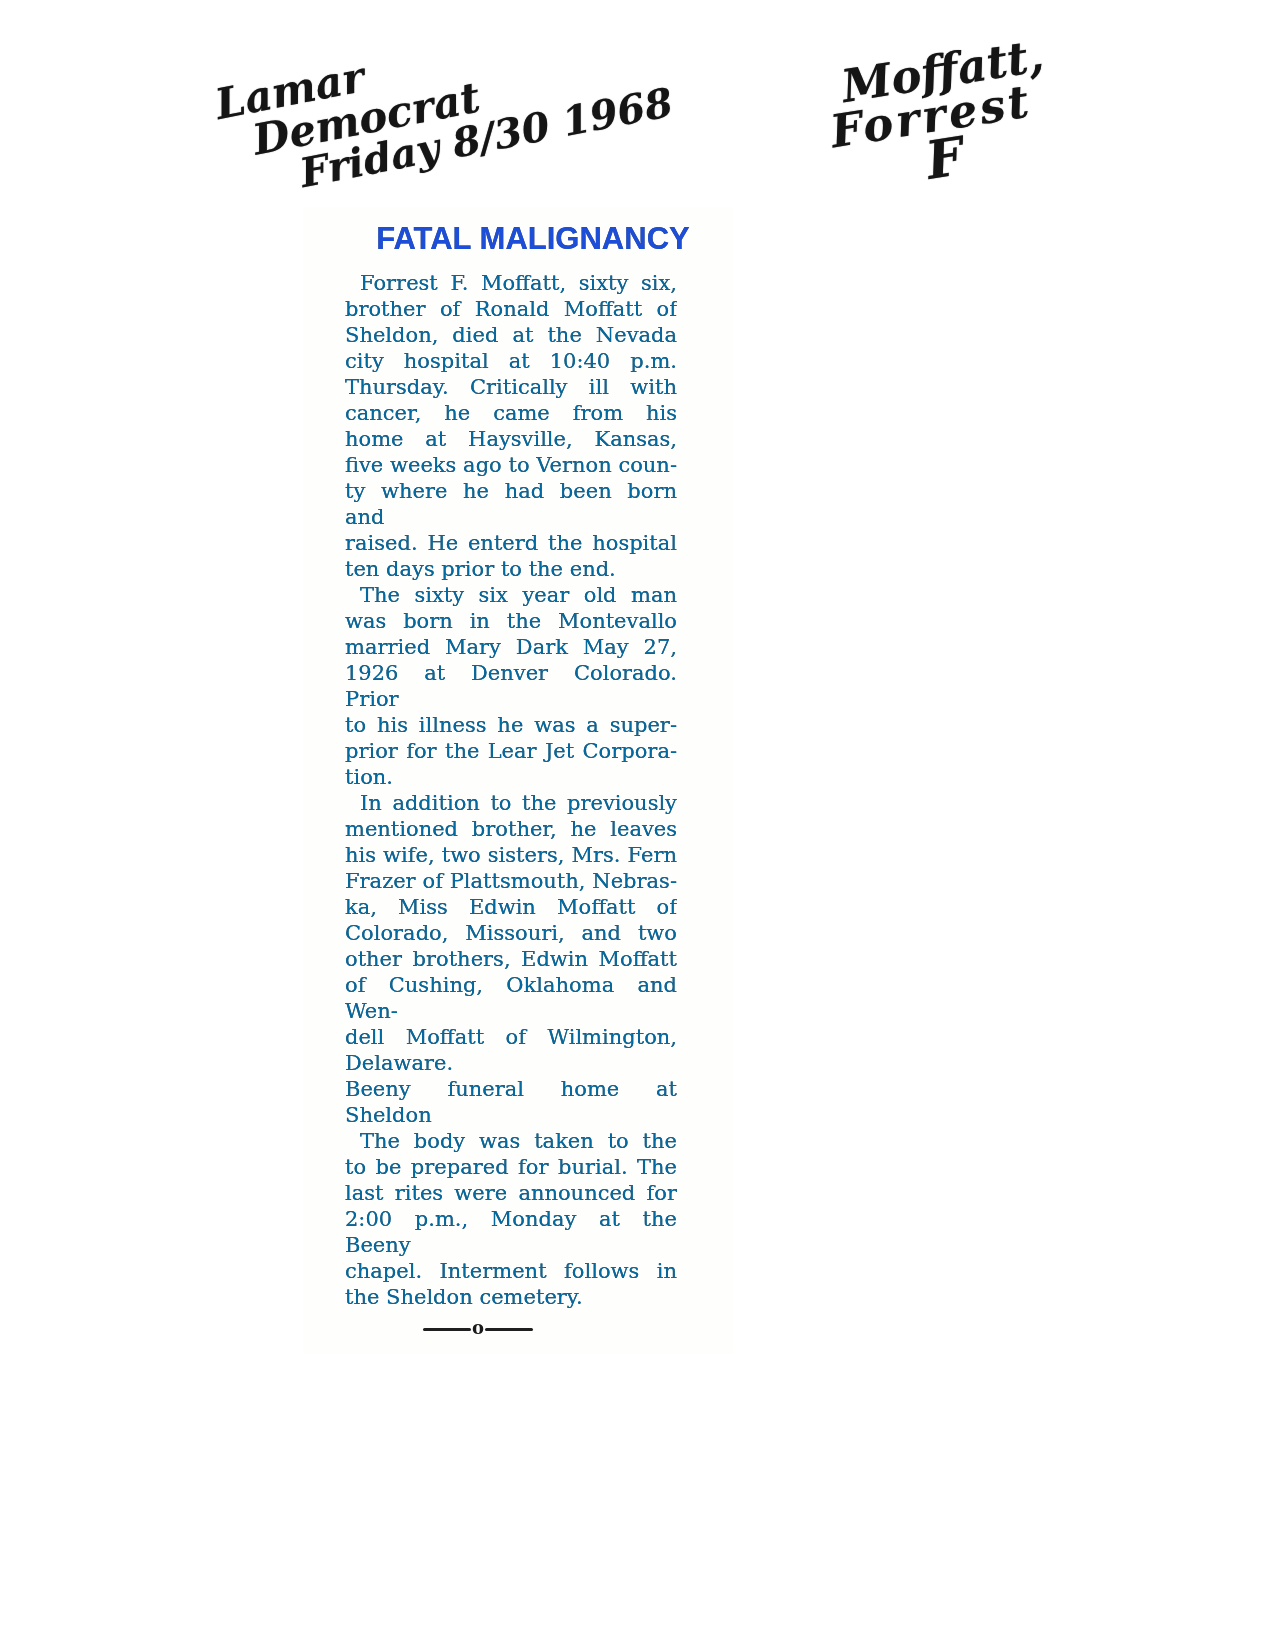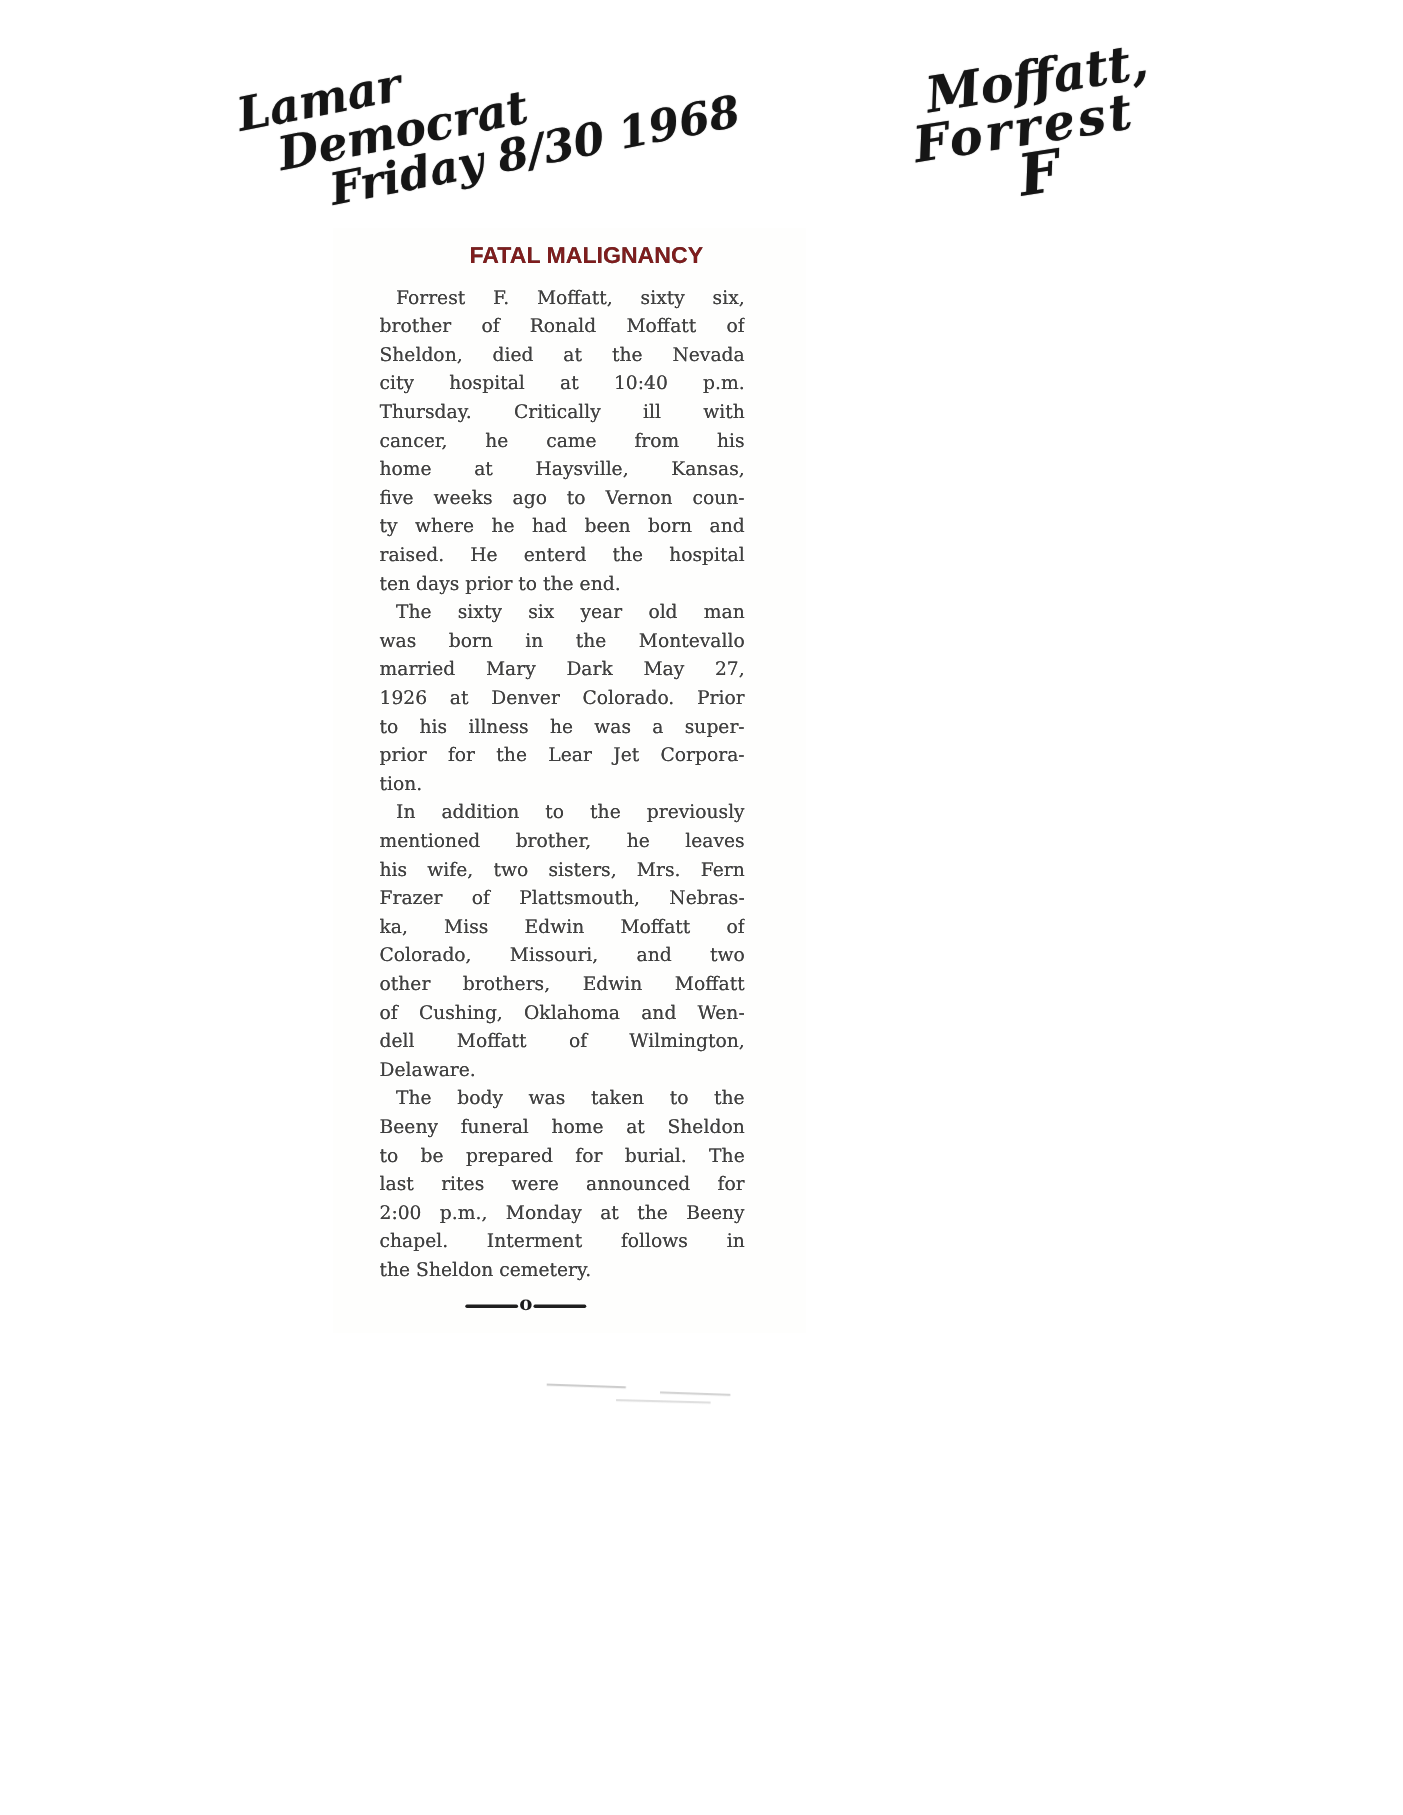--- a/index.html
+++ b/index.html
@@ -36,31 +36,31 @@
     position:absolute;
     left:303px; top:207px;
     width:382px;
     padding:14px 6px 18px 42px;
     background:#fefefd;
   }
   .headline {
     margin:0 0 13px -6px;
     font-family:"Liberation Sans", sans-serif;
     font-weight:bold;
-    font-size:21px;
+    font-size:31px;
     letter-spacing:0px;
-    color:#7f1d1d;
+    color:#1d4ed8;
     text-align:center;
     text-shadow:0 0 0.6px rgba(0,0,0,.7);
   }
   .article-body {
     width:332px;
-    font-size:17px;
+    font-size:21px;
     line-height:26px;
-    color:#404040;
+    color:#0369a1;
     text-shadow:0 0 0.5px rgba(0,0,0,.65);
   }
   .para { margin:0; }
   .tline { text-align:justify; text-align-last:justify; overflow:hidden; white-space:normal; }
   .tline.lastline  { text-align-last:left; }
   .tline.firstline { text-indent:15px; }
 
   .divider {
     margin-top:12px;
     margin-left:78px;
@@ -145,22 +145,22 @@
           <div class="tline">his wife, two sisters, Mrs. Fern</div>
           <div class="tline">Frazer of Plattsmouth, Nebras-</div>
           <div class="tline">ka, Miss Edwin Moffatt of</div>
           <div class="tline">Colorado, Missouri, and two</div>
           <div class="tline">other brothers, Edwin Moffatt</div>
           <div class="tline">of Cushing, Oklahoma and Wen-</div>
           <div class="tline">dell Moffatt of Wilmington,</div>
           <div class="tline lastline">Delaware.</div>
         </div>
         <div class="para">
+          <div class="tline">Beeny funeral home at Sheldon</div>
           <div class="tline firstline">The body was taken to the</div>
-          <div class="tline">Beeny funeral home at Sheldon</div>
           <div class="tline">to be prepared for burial. The</div>
           <div class="tline">last rites were announced for</div>
           <div class="tline">2:00 p.m., Monday at the Beeny</div>
           <div class="tline">chapel. Interment follows in</div>
           <div class="tline lastline">the Sheldon cemetery.</div>
         </div>
       </div>
     <div class="divider">
       <span class="rule"></span>
       <span class="o">o</span>

